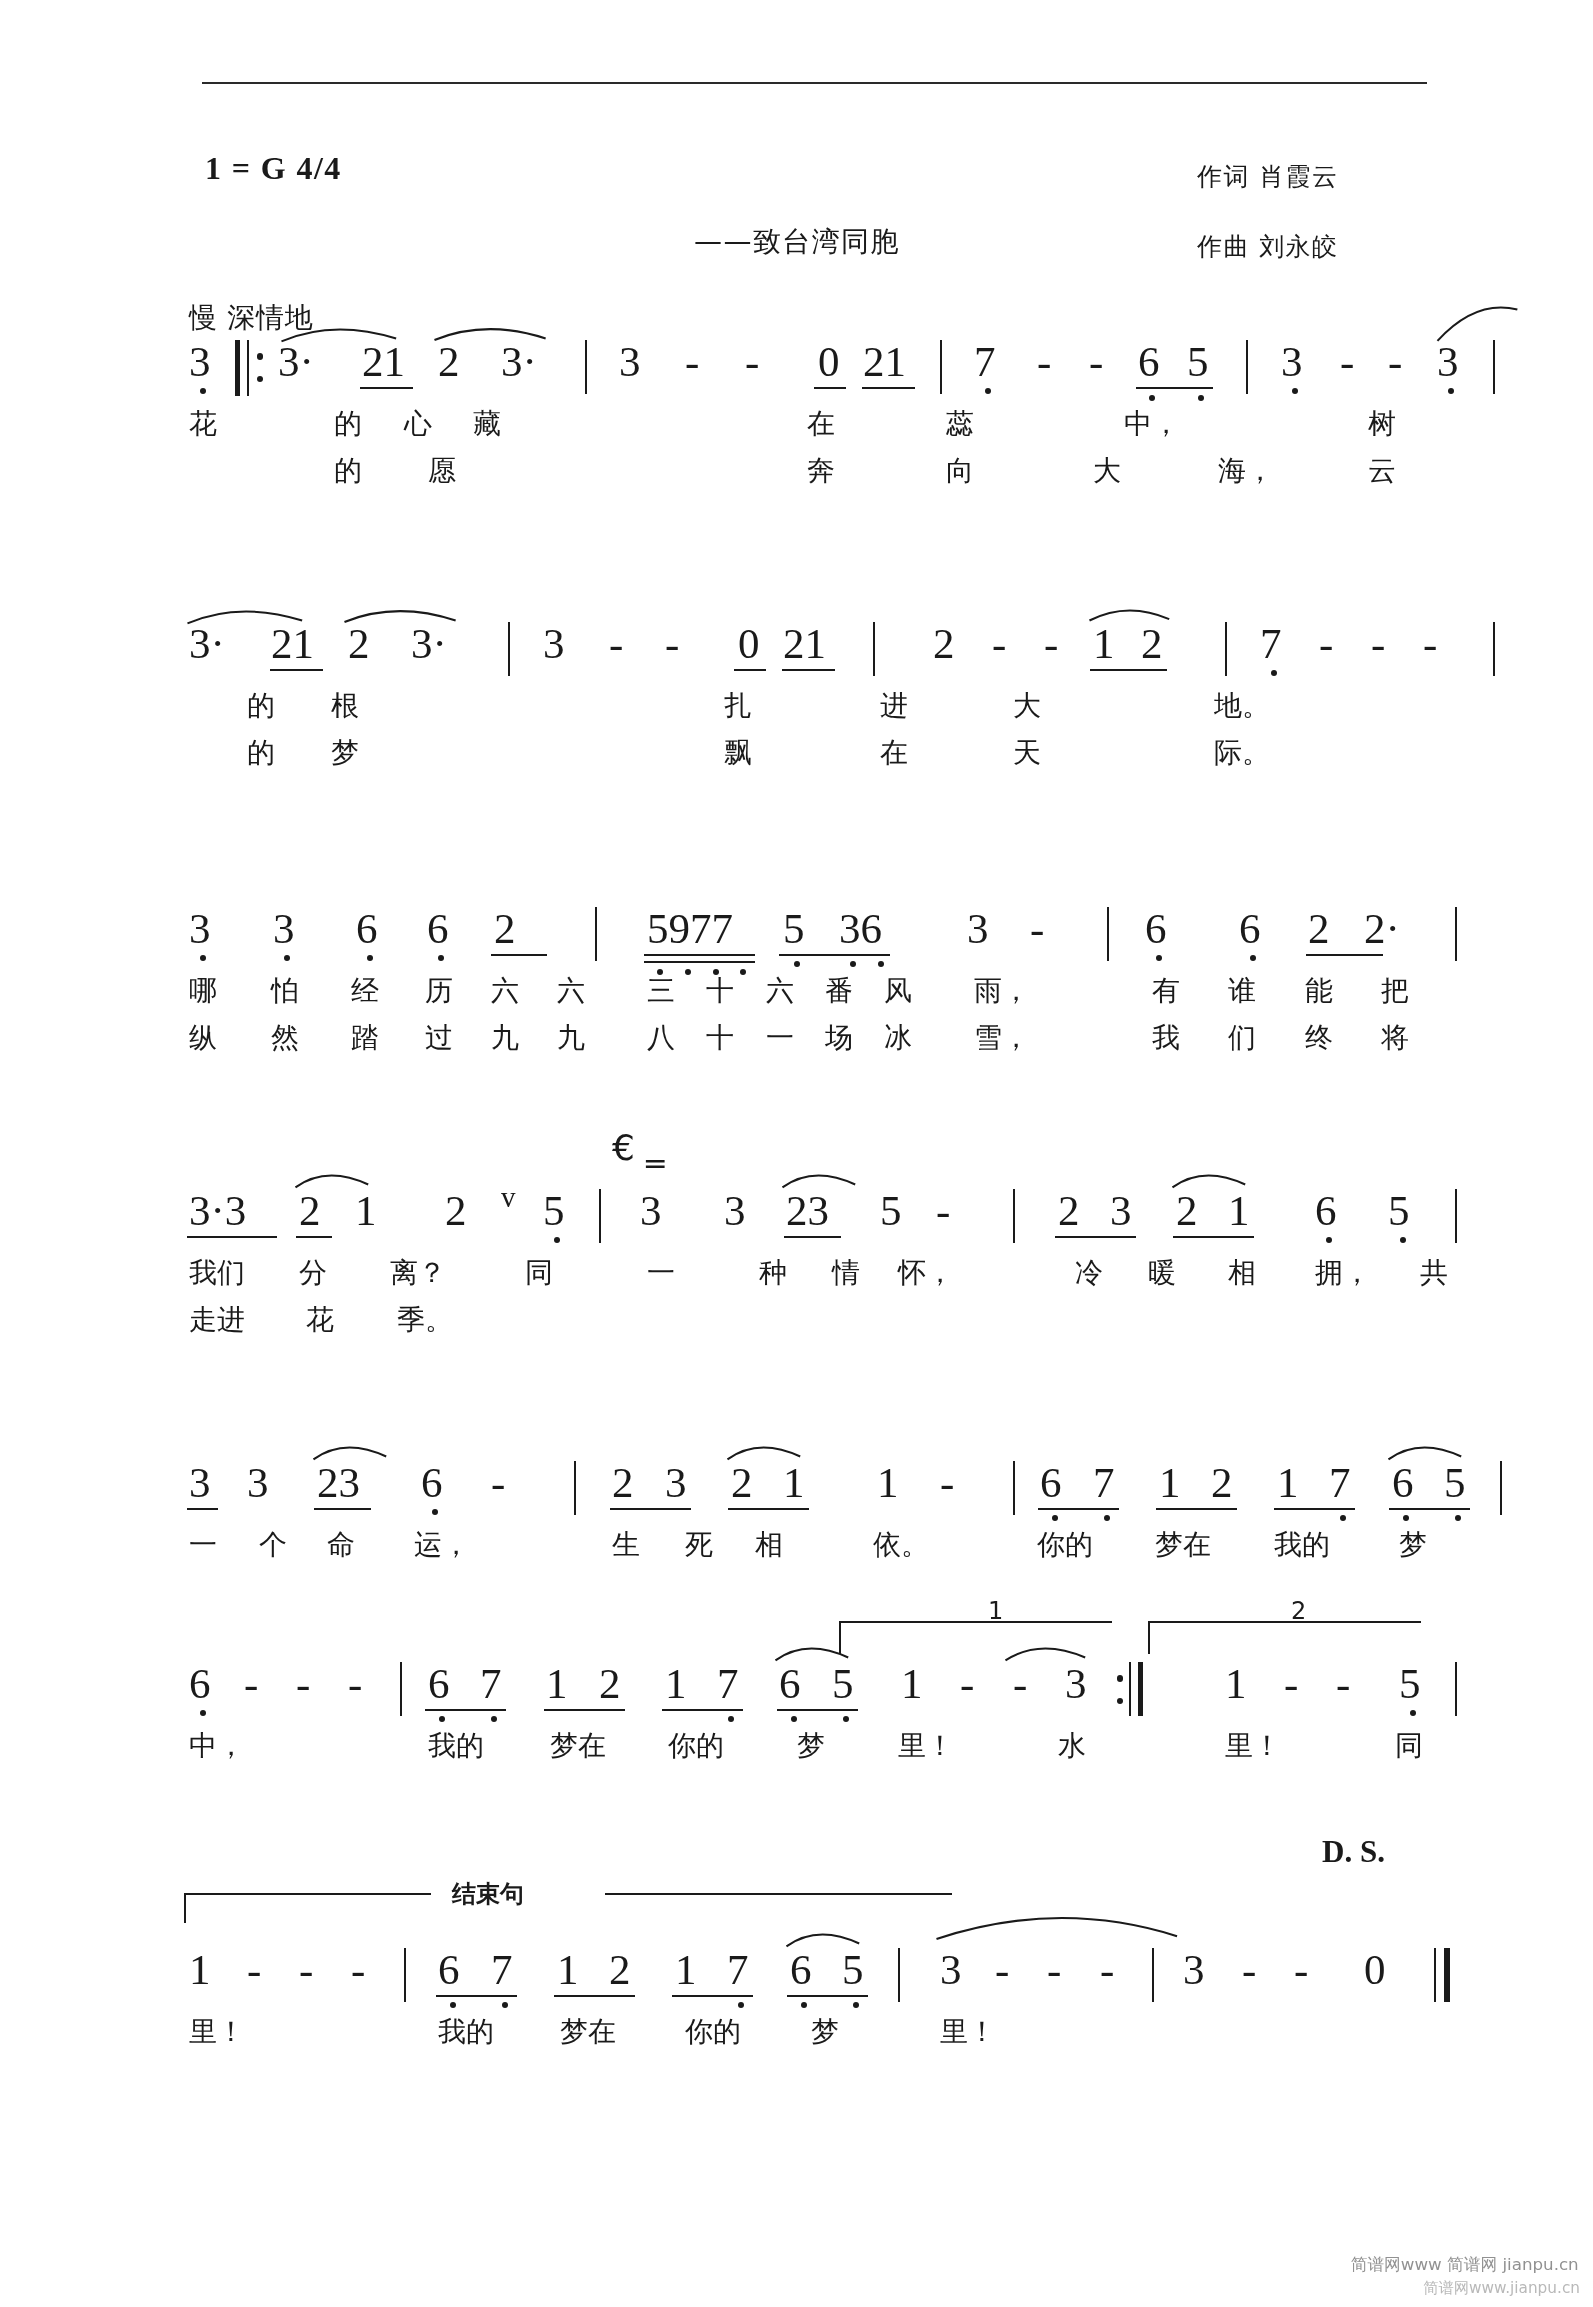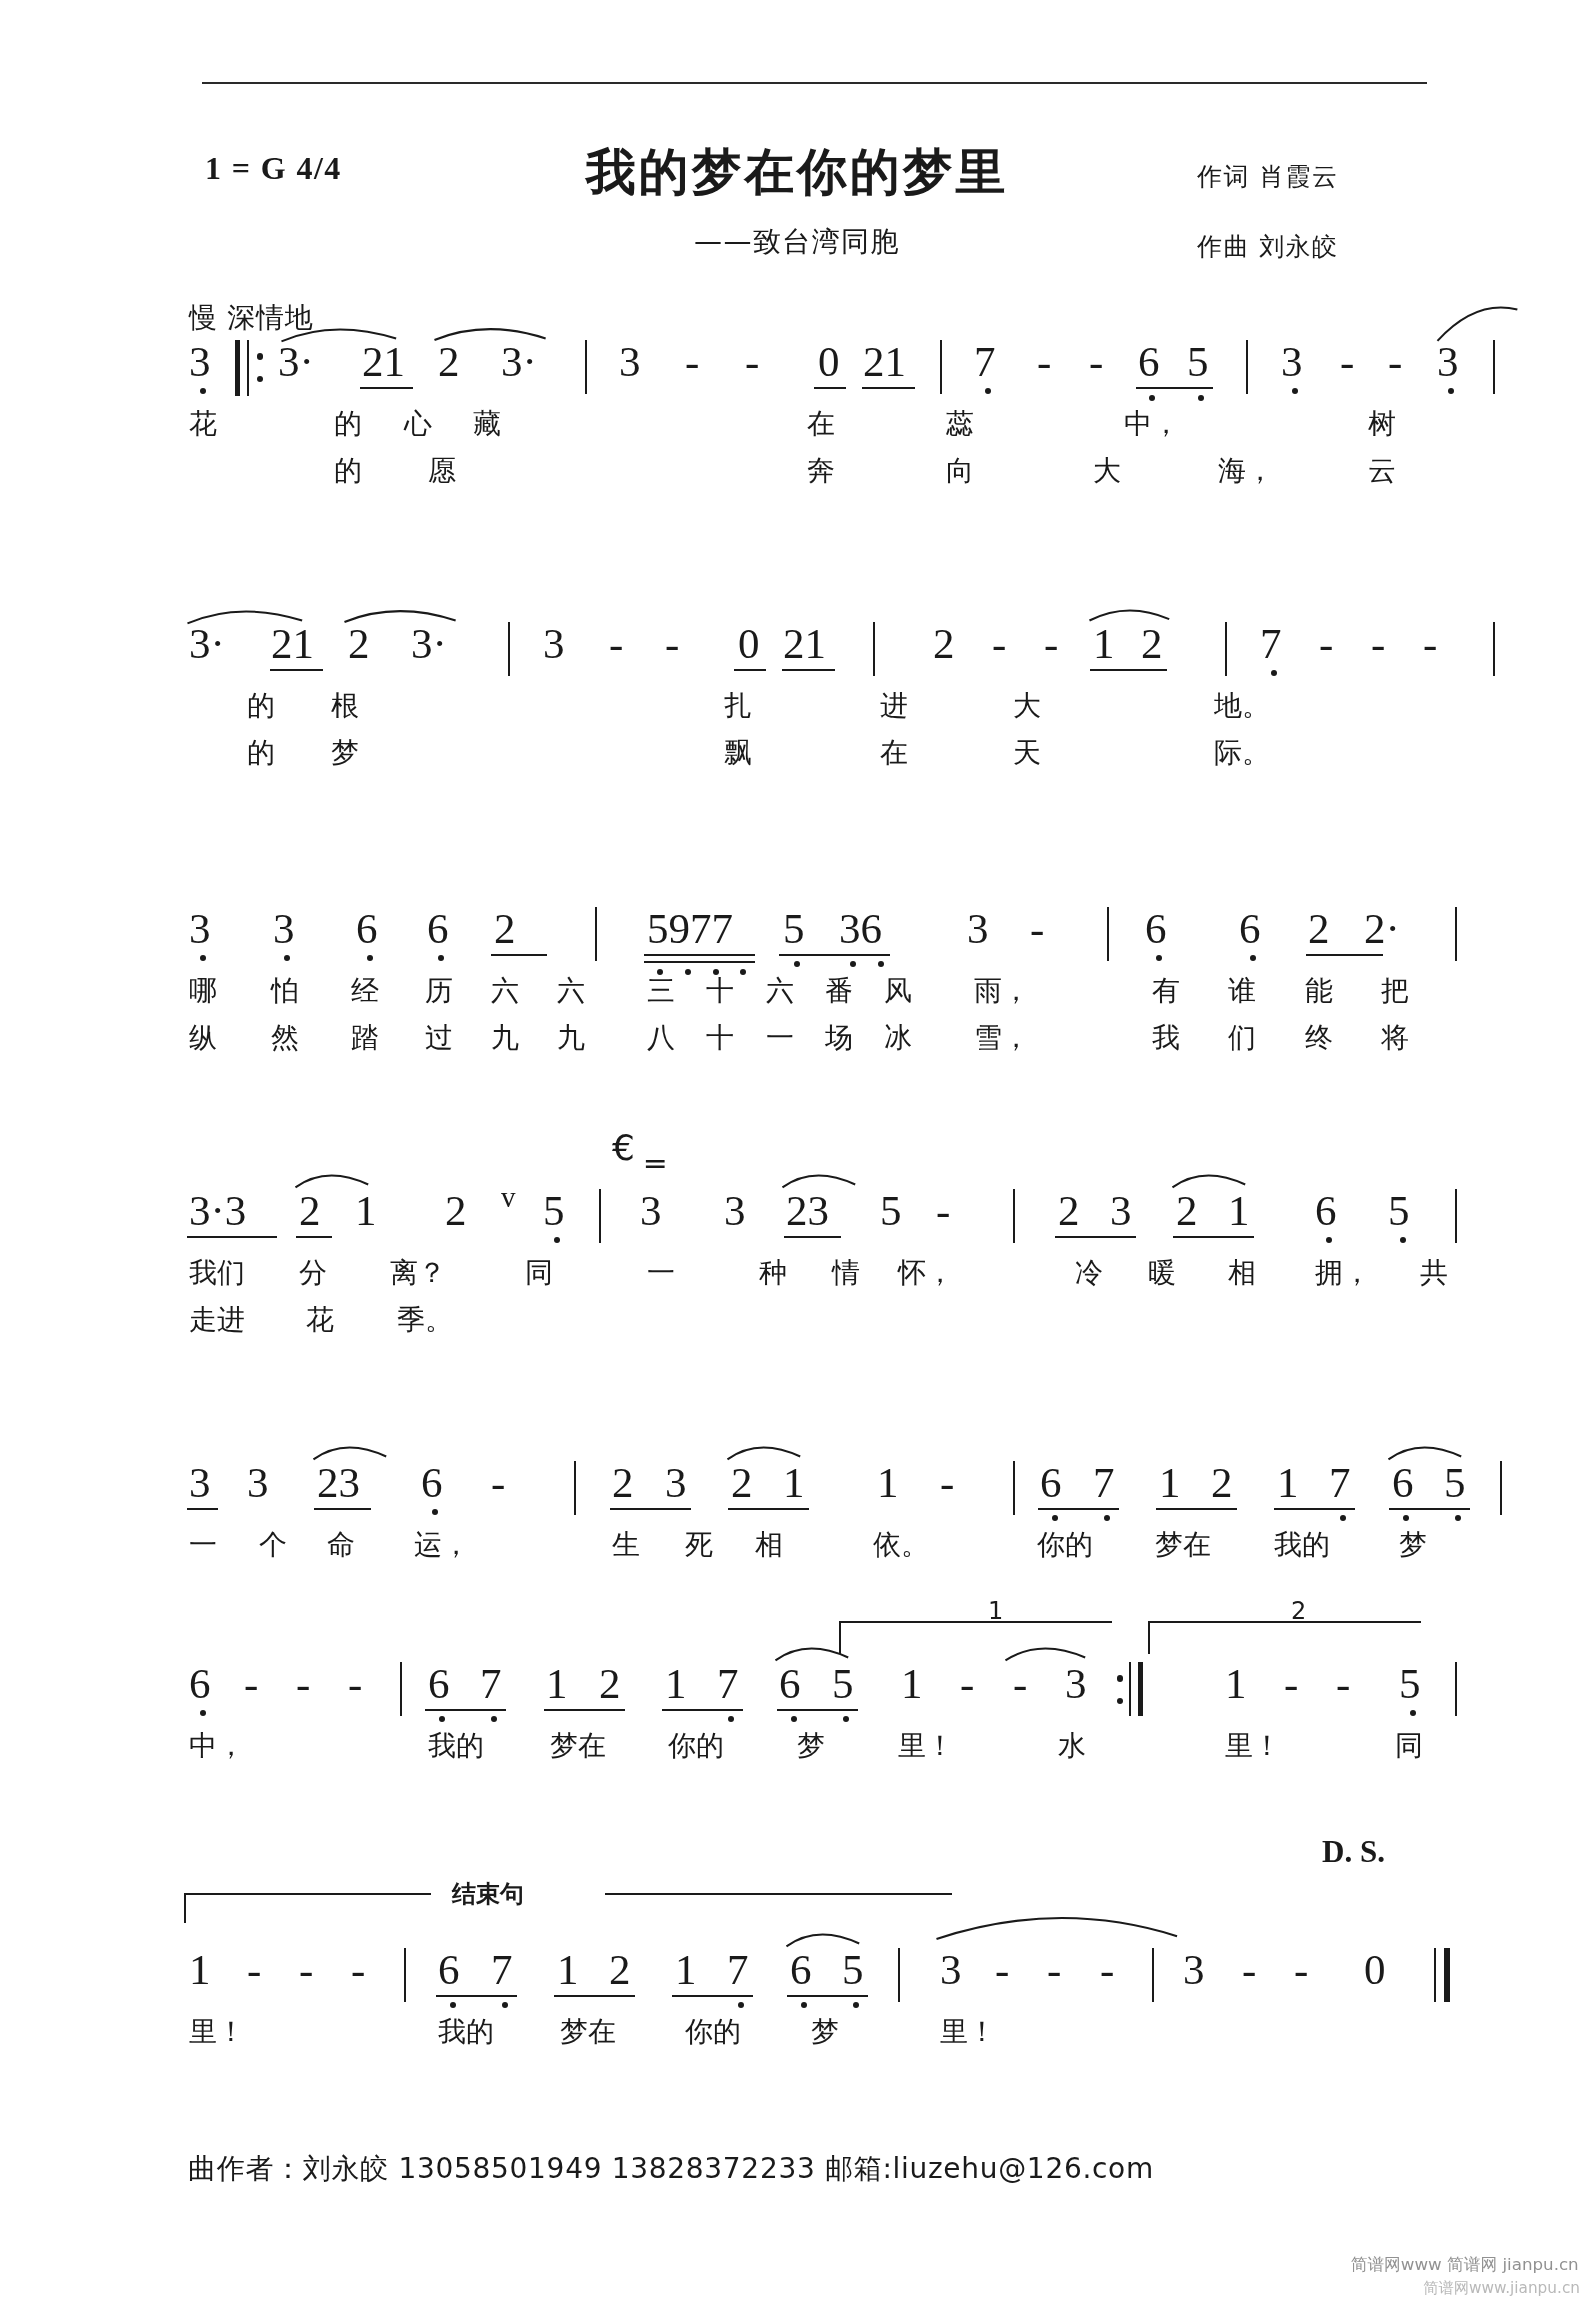--- a/index.html
+++ b/index.html
@@ -182,21 +182,20 @@
   }
 </style>
 </head>
 <body>
 
 <div class="sheet">
 
   <div class="top-rule"></div>
 
   <div class="key-sig">1 = G  4/4</div>
-  <div class="title">我的梦在你的梦里</div>
   <div class="subtitle">——致台湾同胞</div>
   <div class="credit-lyric">作词 肖霞云</div>
   <div class="credit-music">作曲 刘永皎</div>
   <div class="tempo-mark">慢 深情地</div>
 
   <div class="system" style="top:327px;">
     <div class="notes">
 
       <div class="barline" style="left:235px; top:12.5px; height:56px; width:4.9px;"></div>
       <div class="barline" style="left:247px; top:12.5px; height:56px; width:2.1px;"></div>
@@ -655,19 +654,18 @@
     <div style="position:relative;height:49px;">
       <div class="lyric" style="left:189px; top:5.6px;">里！</div>
       <div class="lyric" style="left:438px; top:5.6px;">我的</div>
       <div class="lyric" style="left:560px; top:5.6px;">梦在</div>
       <div class="lyric" style="left:685px; top:5.6px;">你的</div>
       <div class="lyric" style="left:811px; top:5.6px;">梦</div>
       <div class="lyric" style="left:940px; top:5.6px;">里！</div>
     </div>
   </div>
 
-  <div class="footer">曲作者：刘永皎  13058501949    13828372233      邮箱:liuzehu@126.com</div>
 
   <div class="watermark2">简谱网www 简谱网 jianpu.cn</div>
   <div class="watermark">简谱网www.jianpu.cn</div>
 
 </div>
 
 
 </body></html>

